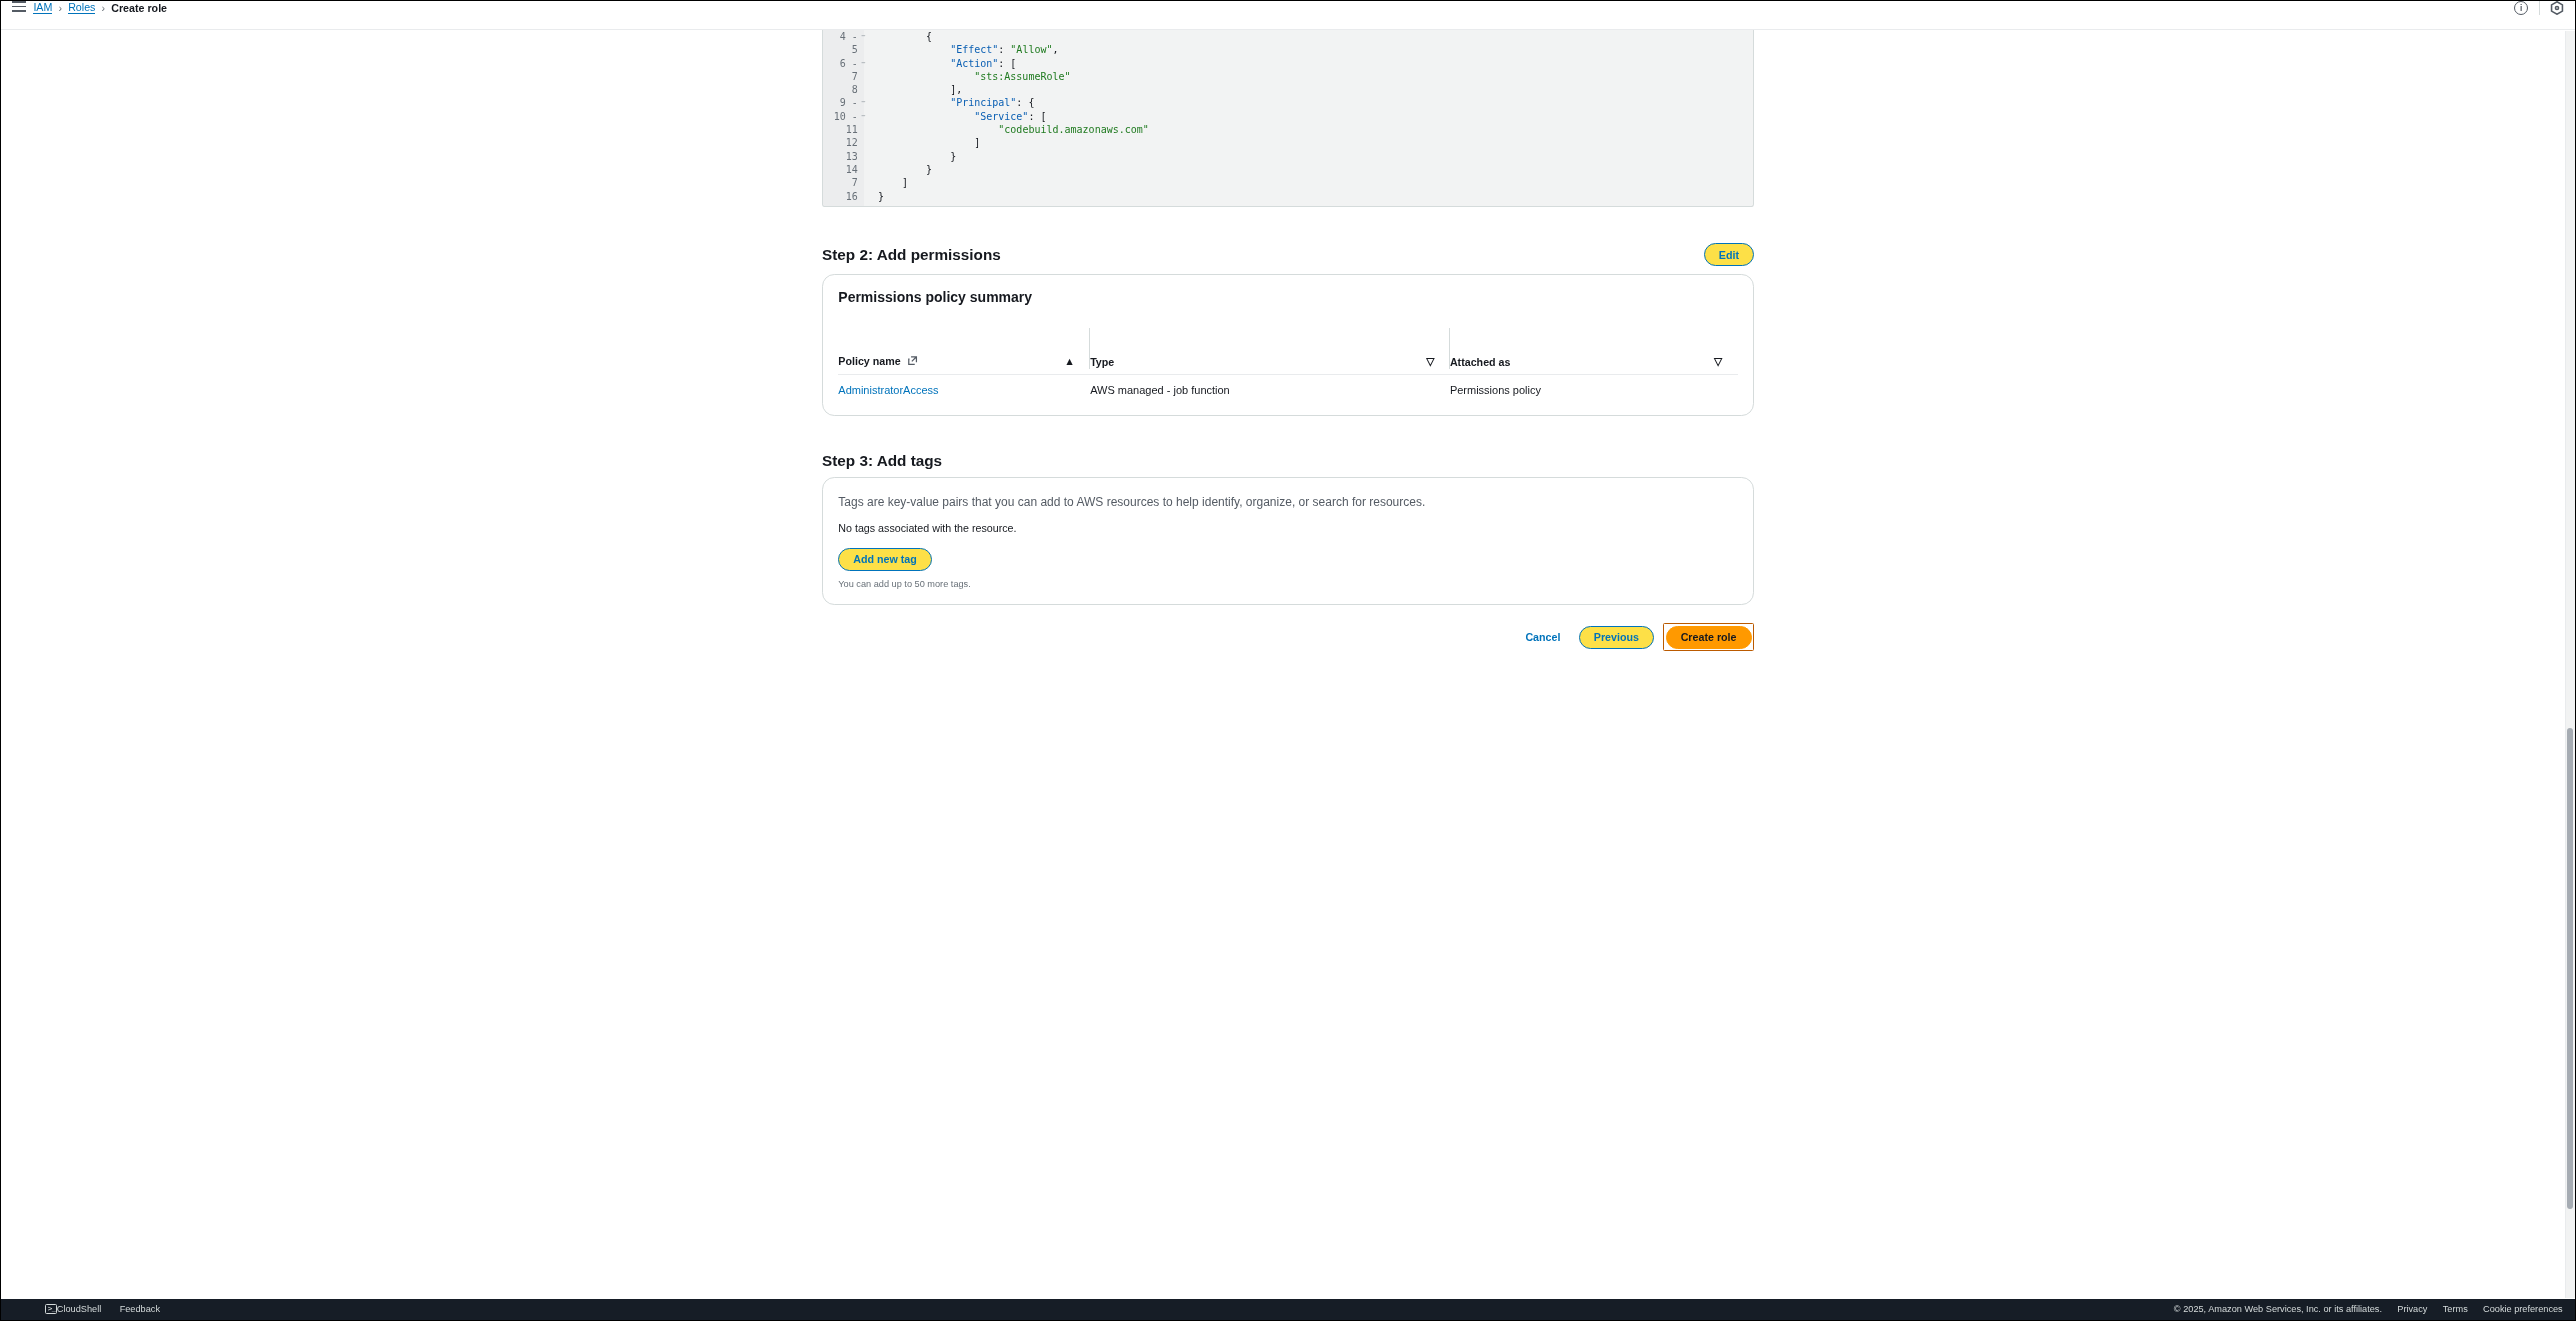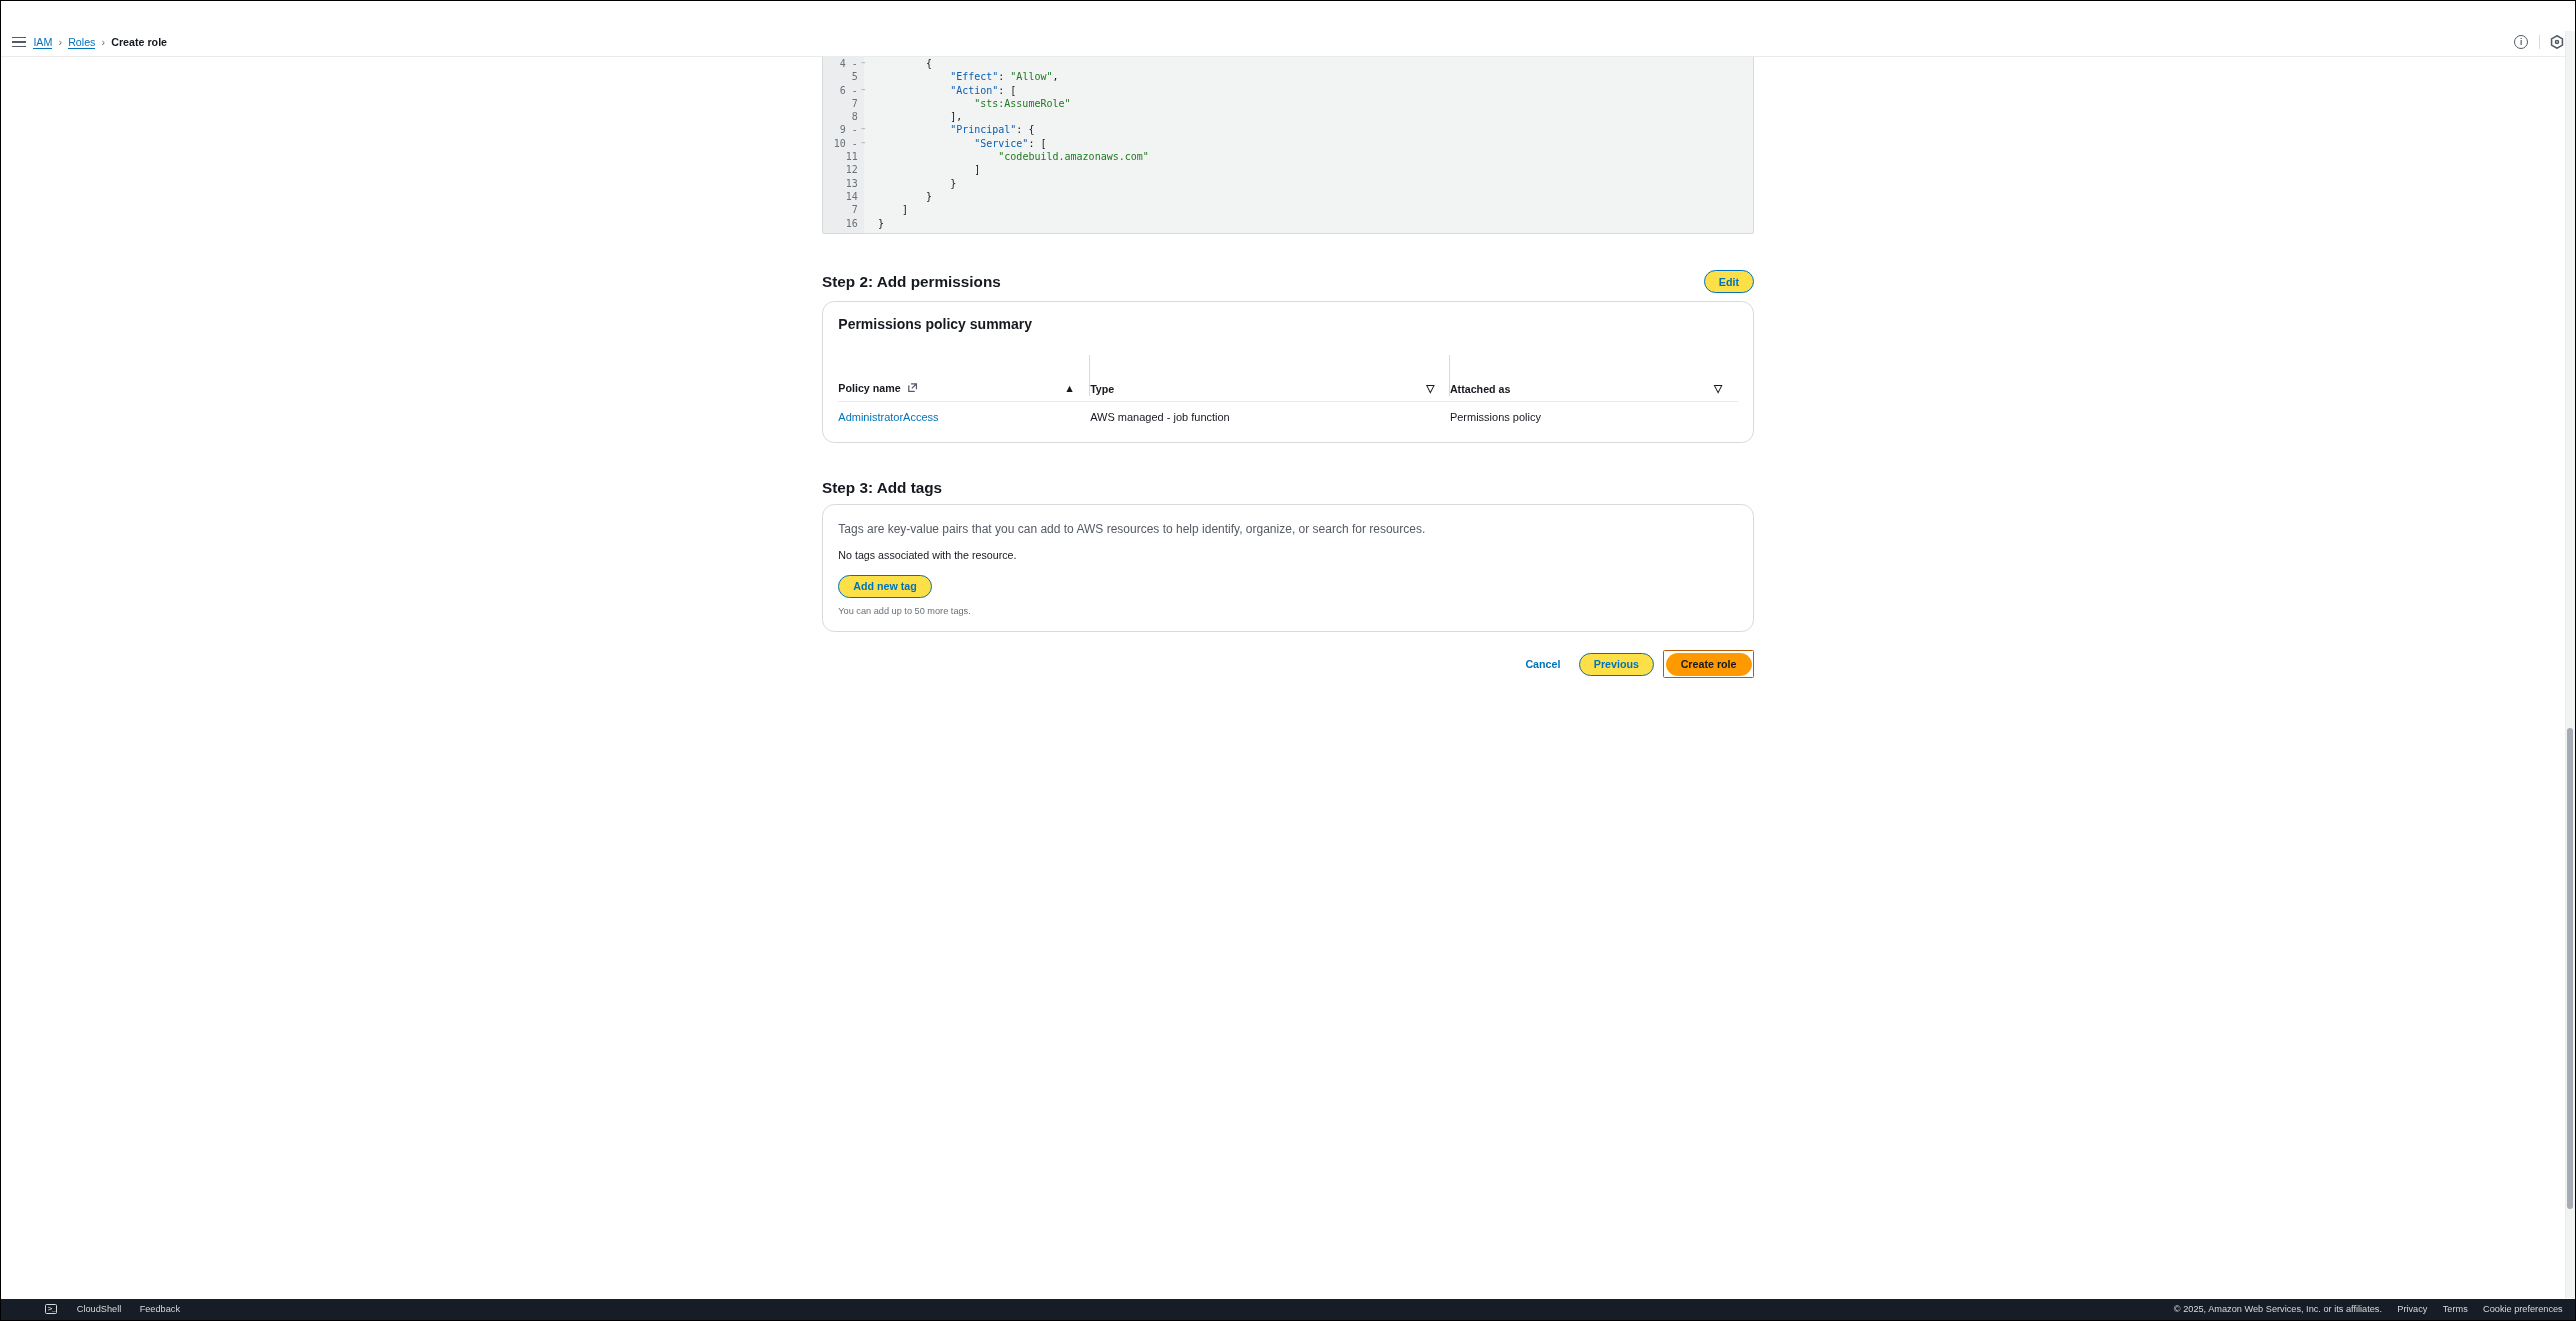--- a/index.html
+++ b/index.html
@@ -1,24 +1,23 @@
 <!DOCTYPE html>
 <html><head>
 <meta charset="utf-8">
 <style>
   * { box-sizing: border-box; margin: 0; padding: 0; }
   html, body { width: 100%; height: 100%; font-family: "Amazon Ember", "Helvetica Neue", Arial, sans-serif; font-size: 10.7px; color: #16191f; }
   body { display: flex; flex-direction: column; background: #fff; border: 1.5px solid #000; }
 
   
   .topbar {
-    display: flex; align-items: center; height: 29px; padding: 0 10.7px;
+    display: flex; align-items: flex-start; height: 29px; padding: 0 10.7px;
     border-bottom: 0.8px solid #e9ebed;
     gap: 7.7px;
-    margin-top: 27px;
   }
   .topbar .hamburger { width: 14px; height: 10.7px; display: flex; flex-direction: column; justify-content: space-between; cursor: pointer; }
   .topbar .hamburger span { display: block; height: 1.5px; background: #545b64; }
   .breadcrumbs { display: flex; align-items: center; gap: 6.1px; font-size: 10.7px; color: #545b64; }
   .breadcrumbs a { color: #0073bb; text-decoration: none; border-bottom: 0.8px solid #0073bb; }
   .breadcrumbs .chev { color: #687078; }
   .breadcrumbs .current { font-weight: 700; color: #16191f; }
   .topbar .right-icons { margin-left: auto; display: flex; align-items: center; gap: 10.7px; color: #545b64; }
   .topbar .right-icons .divider { width: 0.8px; height: 14px; background: #d5dbdb; }
   .icon-circle { width: 14px; height: 14px; border: 1.5px solid #545b64; border-radius: 50%; display: inline-flex; align-items: center; justify-content: center; font-size: 8.4px; font-weight: 700; color: #545b64; cursor: pointer; }
@@ -127,21 +126,21 @@
     display: flex; gap: 9.2px; justify-content: flex-end; align-items: center;
     margin: 18.4px 0 26px 0;
   }
 
   
   .bottombar {
     height: 21.5px; background: #161d26; color: #d5dbdb;
     display: flex; align-items: center; padding: 0 12.3px; font-size: 9.2px;
     flex-shrink: 0;
   }
-  .bottombar .cs { display: flex; align-items: center; gap: 20px; cursor: pointer; padding-left: 32px; }
+  .bottombar .cs { display: flex; align-items: center; gap: 0; cursor: pointer; padding-left: 32px; }
   .bottombar .cs-icon { width: 11.5px; height: 10px; border: 1.2px solid #d5dbdb; border-radius: 1.5px; position: relative; }
   .bottombar .cs-icon::after { content: ">"; position: absolute; left: 1.5px; top: -1.5px; font-size: 7.7px; font-family: monospace; }
   .bottombar .cs-icon::before { content: "_"; position: absolute; left: 5.4px; top: -2.3px; font-size: 7.7px; font-family: monospace; }
   .bottombar .fb { margin-left: 18.4px; cursor: pointer; }
   .bottombar .right { margin-left: auto; display: flex; align-items: center; gap: 15.3px; }
   .bottombar .right a { color: #d5dbdb; text-decoration: none; cursor: pointer; }
 
   
   .scroll-stub {
     position: absolute; right: 1.5px; top: 31px; bottom: 23px; width: 9.2px;

